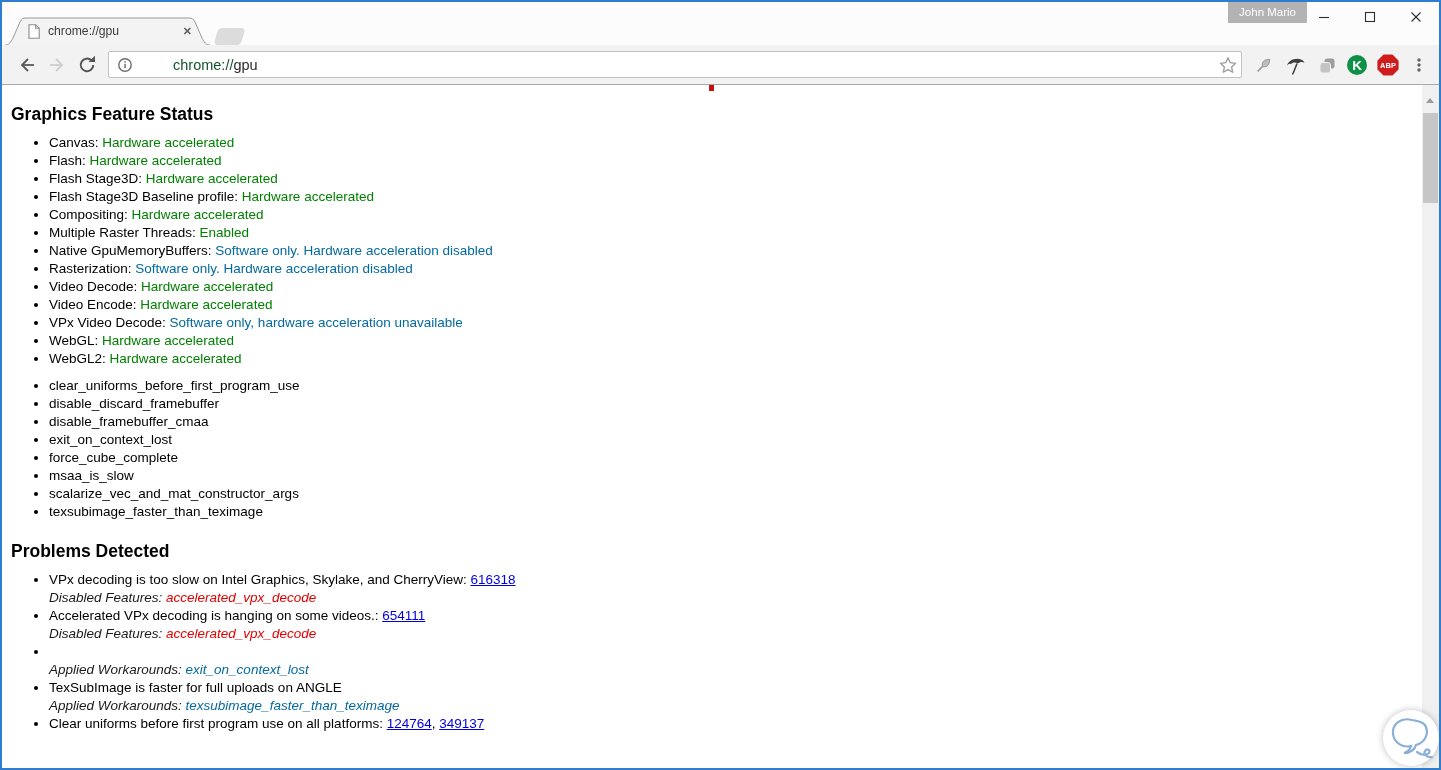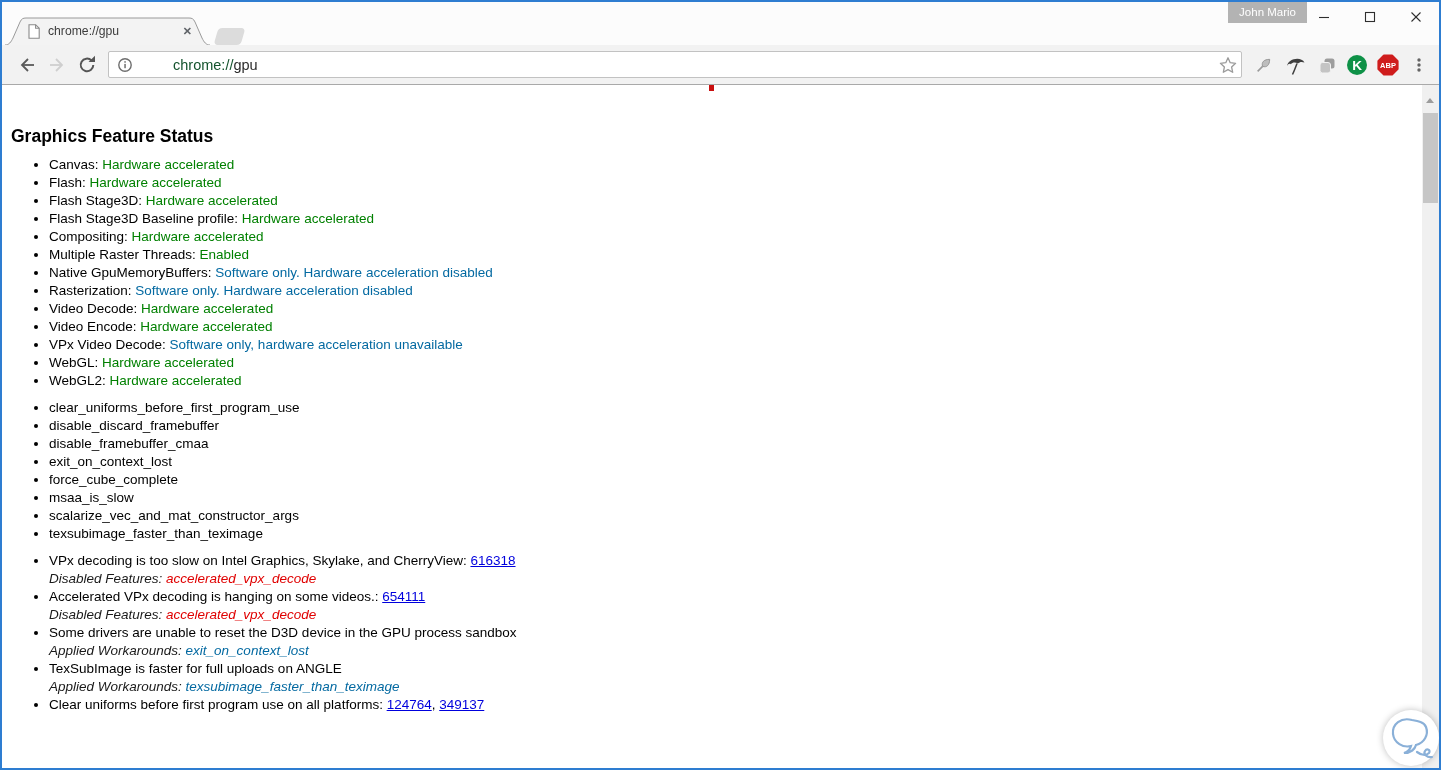--- a/index.html
+++ b/index.html
@@ -35,21 +35,21 @@
   .url-text { flex:1; font-size:14.5px; margin-left:8px; white-space:nowrap; }
   .url-scheme { color:#14532d;margin-left:32px; }
   .url-host { color:#2b2b2b; }
   .ext-btn { width:31px; height:30px; display:flex; align-items:center; justify-content:center; }
 
   
   .content { position:absolute; top:83px; left:0; right:17px; bottom:0; background:#fff;
              overflow:hidden; padding:3px 0 0 7px; font-size:13.5px; line-height:18px; color:#000; }
   .red-tick { position:absolute; left:707px; top:0; width:5px; height:6px; background:#c90f0f; }
   h3 { font-size:17.5px; line-height:21px; font-weight:bold; margin:20px 0 2px 2px; color:#000; }
-  h3.first { margin-top:38px; }
+  h3.first { margin-top:16px; }
   ul { margin:9px 0 0 0; padding:0 0 0 40px; }
   li { line-height:18px; }
   .tone-green { color:#008000; }
   .tone-yellow { color:#0369a1; }
   .tone-red { color:#e00000; }
   .bug-link { color:#0000dd; cursor:pointer; }
   .sub-label { color:#1a1a1a; font-style:italic; }
   .sub-value { font-style:italic; }
 
   
@@ -199,24 +199,25 @@
       <li>clear_uniforms_before_first_program_use</li>
       <li>disable_discard_framebuffer</li>
       <li>disable_framebuffer_cmaa</li>
       <li>exit_on_context_lost</li>
       <li>force_cube_complete</li>
       <li>msaa_is_slow</li>
       <li>scalarize_vec_and_mat_constructor_args</li>
       <li>texsubimage_faster_than_teximage</li>
     </ul>
 
+  <h3>Problems Detected</h3>
   <ul id="problem-list">
       <li><span>VPx decoding is too slow on Intel Graphics, Skylake, and CherryView: </span><a class="bug-link" href="#">616318</a><br><em class="sub-label">Disabled Features: </em><em class="sub-value tone-red">accelerated_vpx_decode</em></li>
       <li><span>Accelerated VPx decoding is hanging on some videos.: </span><a class="bug-link" href="#">654111</a><br><em class="sub-label">Disabled Features: </em><em class="sub-value tone-red">accelerated_vpx_decode</em></li>
-      <li><span>Some drivers are unable to reset the D3D device in the GPU process sandbox</span><br><em class="sub-label">Applied Workarounds: </em><em class="sub-value tone-yellow">exit_on_context_lost</em></li>
+      <li><br><em class="sub-label">Applied Workarounds: </em><em class="sub-value tone-yellow">exit_on_context_lost</em></li>
       <li><span>TexSubImage is faster for full uploads on ANGLE</span><br><em class="sub-label">Applied Workarounds: </em><em class="sub-value tone-yellow">texsubimage_faster_than_teximage</em></li>
       <li><span>Clear uniforms before first program use on all platforms: </span><a class="bug-link" href="#">124764</a><span>, </span><a class="bug-link" href="#">349137</a><br></li>
     </ul>
 </div>
 
 <div class="scrollbar">
   <div class="sb-up"></div>
   <div class="sb-thumb"></div>
   <div class="sb-down"></div>
 </div>

